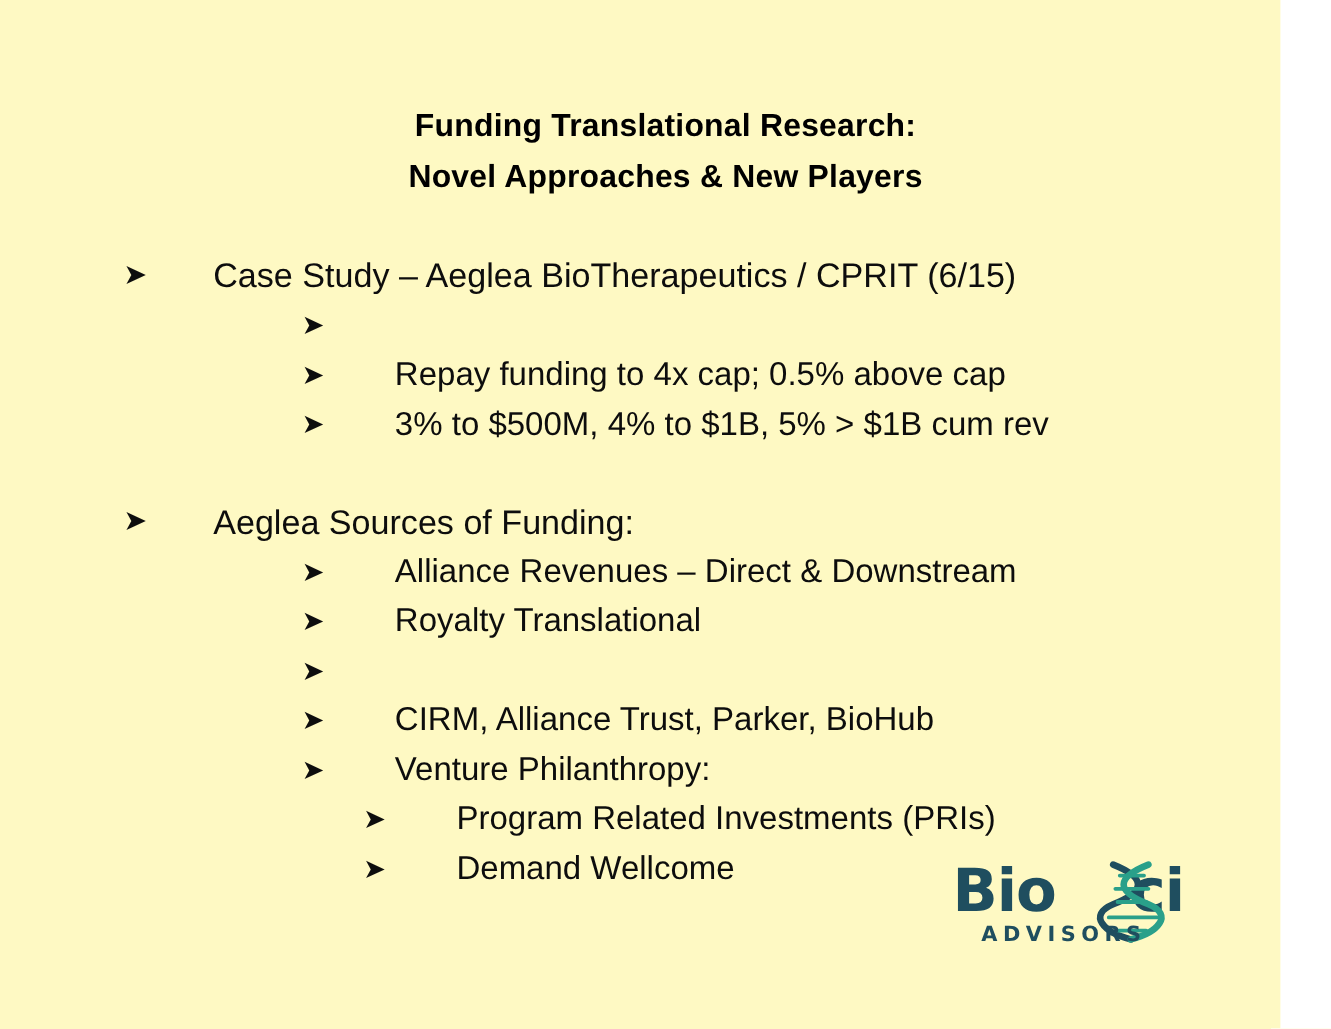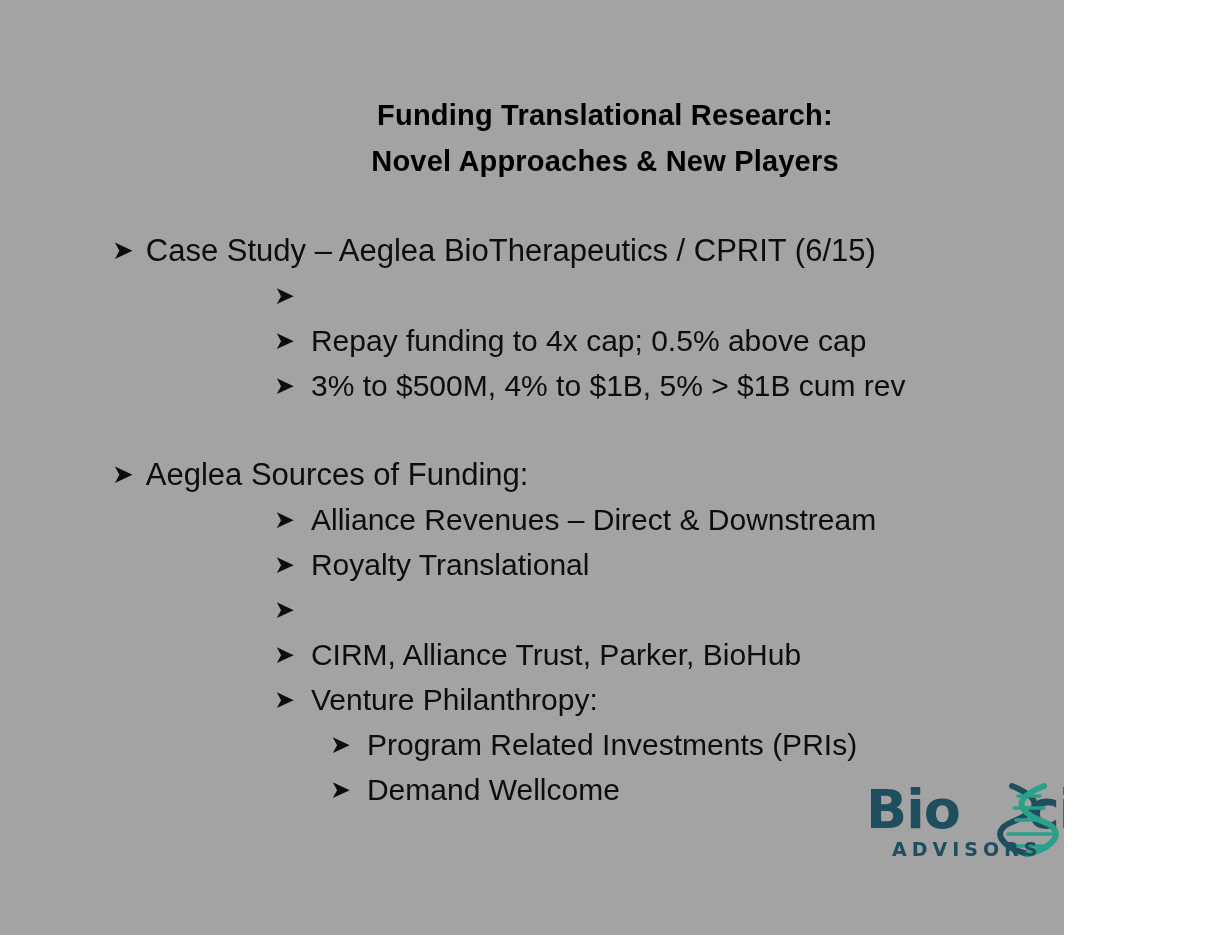--- a/index.html
+++ b/index.html
@@ -6,23 +6,23 @@
     margin: 0;
     padding: 0;
     background: #ffffff;
   }
   body {
     font-family: "Liberation Sans", sans-serif;
     color: #000000;
   }
   .slide {
     position: relative;
-    width: 1064px;
+    width: 1164px;
     height: 935px;
-    background: #a3a3a3;
+    background: #fef9c3;
     overflow: hidden;
   }
   .title-block {
     position: absolute;
     left: 0;
     top: 92px;
     width: 1210px;
     text-align: center;
   }
   .title-line {
@@ -50,20 +50,21 @@
   }
   .bullet .marker {
     flex: 0 0 auto;
     font-family: "DejaVu Sans", sans-serif;
     font-size: 26px;
     line-height: 45px;
     margin-right: 12px;
   }
   .bullet .txt {
     flex: 0 0 auto;
+    margin-left: 48px;
   }
 
   
   .lvl1 { margin-left: 0px; }
   .lvl2 { margin-left: 162px; font-size: 30px; }
   .lvl2 .marker { font-size: 25px; margin-right: 16px; }
   .lvl3 { margin-left: 218px; font-size: 30px; }
   .lvl3 .marker { font-size: 25px; margin-right: 16px; }
 
   .gap { height: 44px; }

